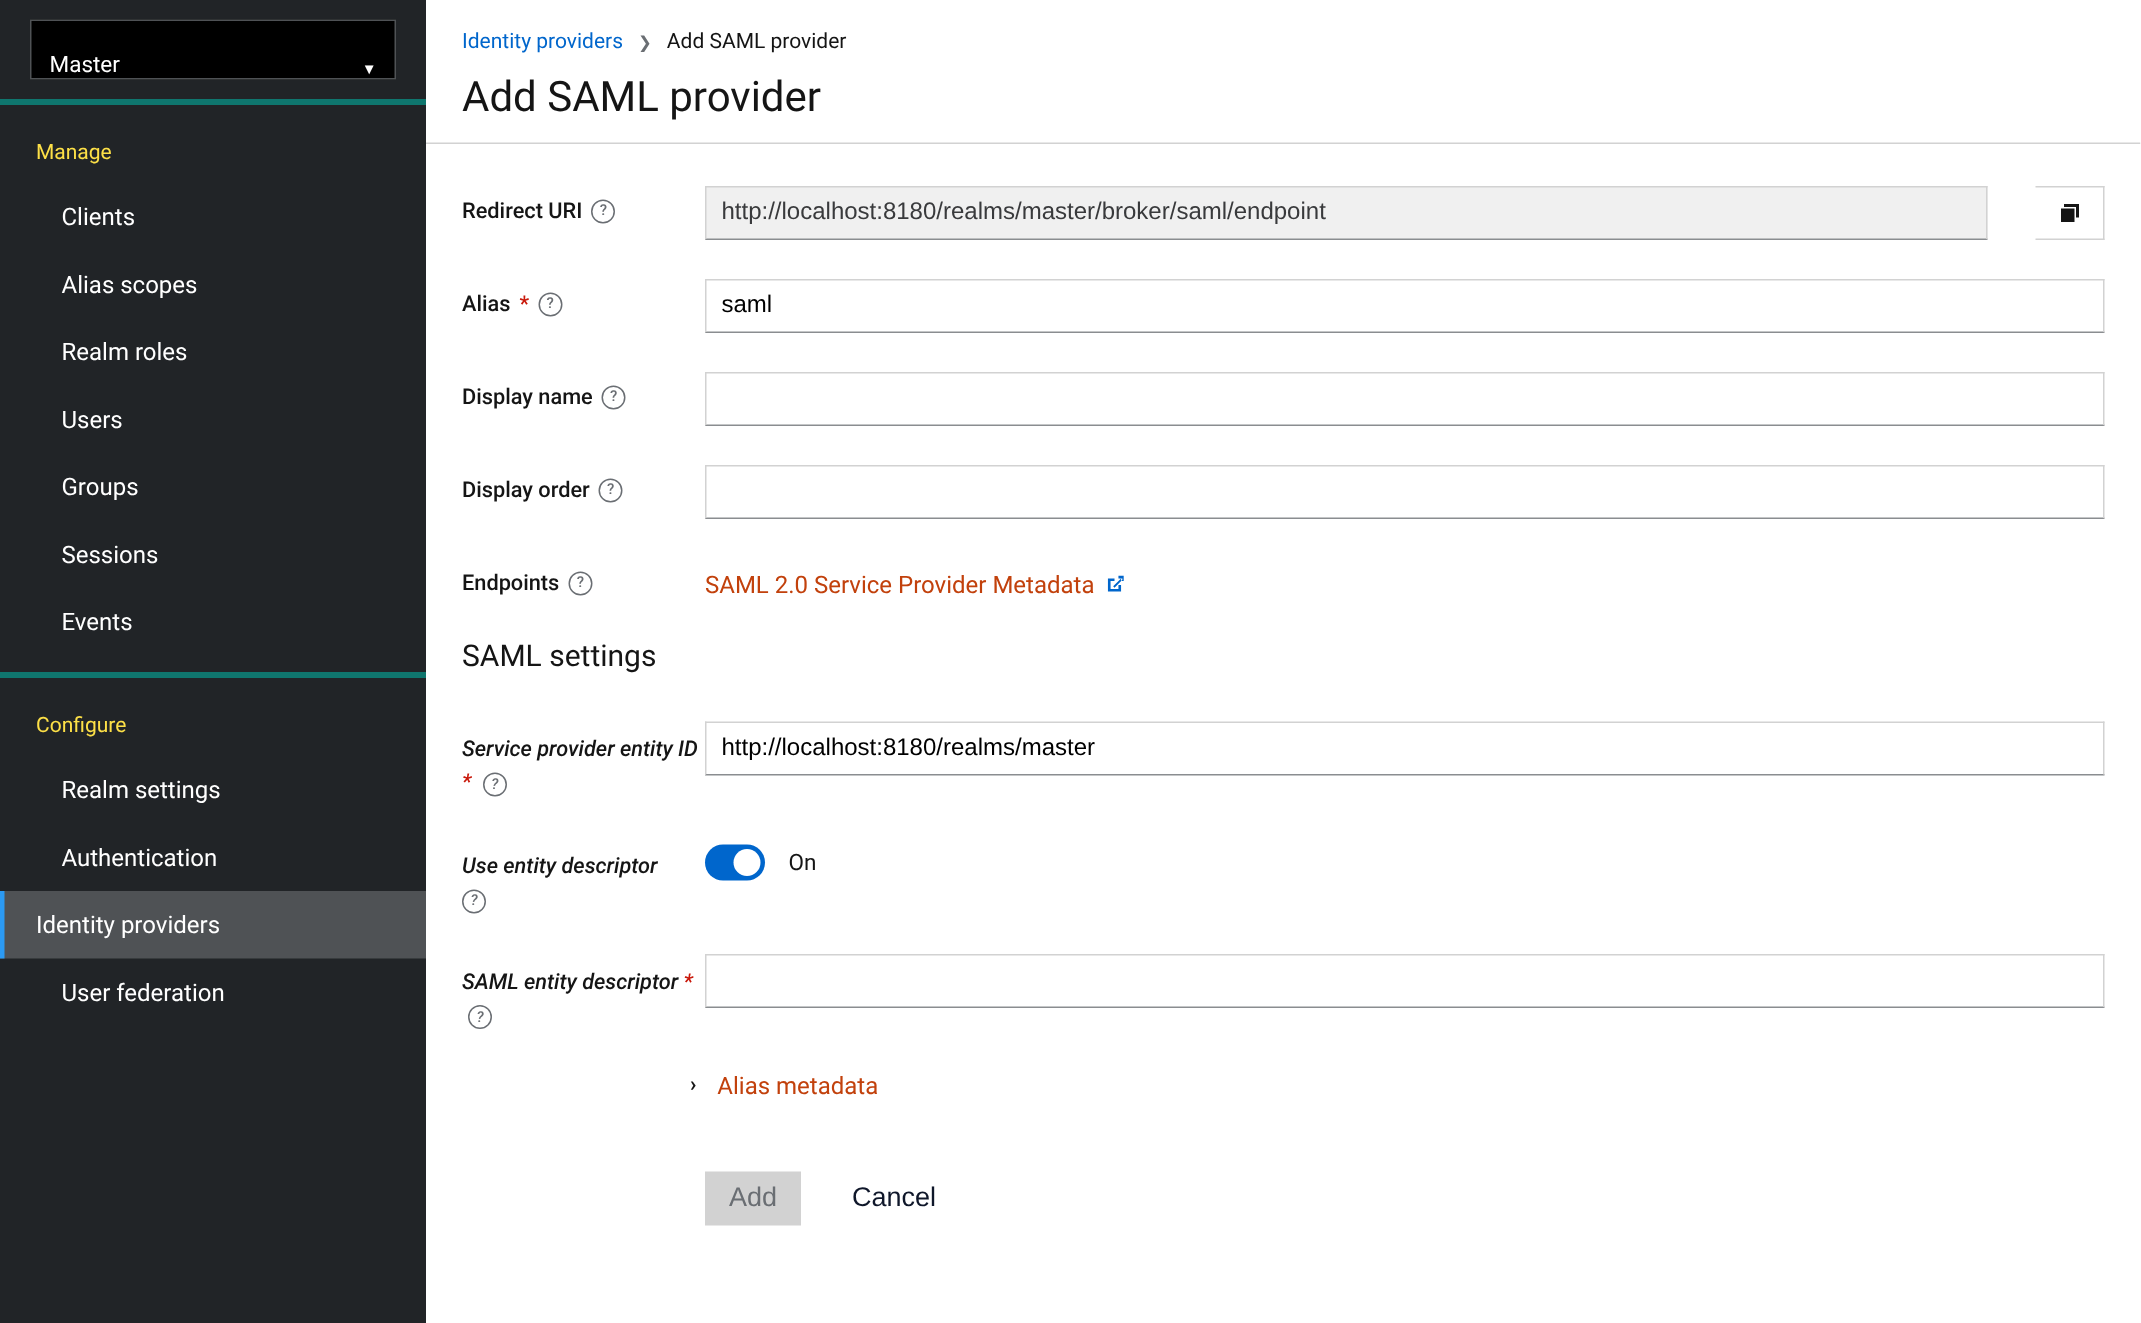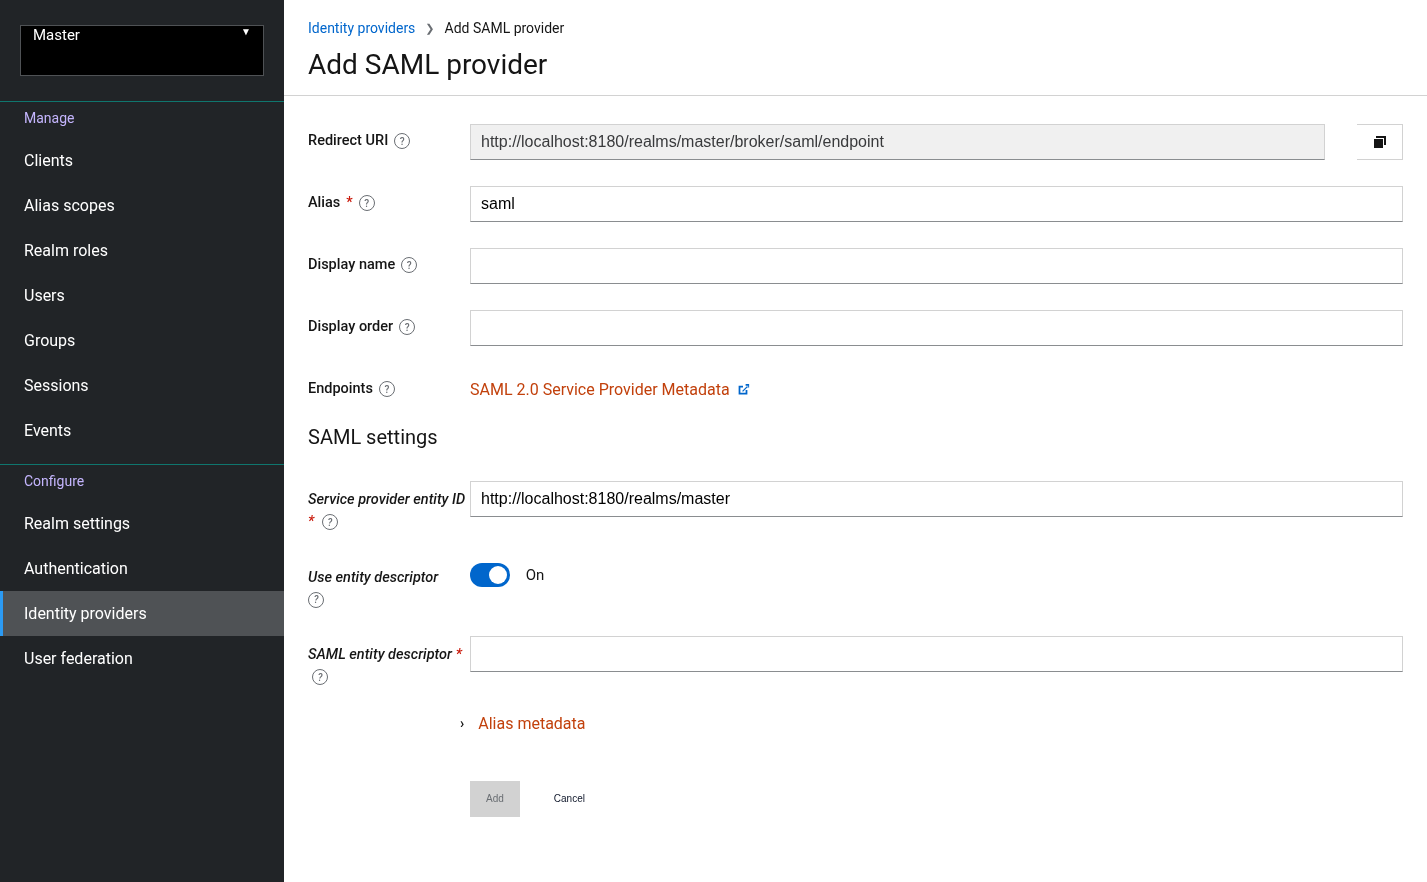--- a/index.html
+++ b/index.html
@@ -1,52 +1,52 @@
 <!DOCTYPE html>
 <html><head>
 <meta charset="utf-8">
 <style>
 * { box-sizing: border-box; margin: 0; padding: 0; }
 body { font-family: -apple-system, BlinkMacSystemFont, "Segoe UI", Roboto, "Helvetica Neue", Arial, sans-serif; font-size: 15px; color: #151515; background: #fff; }
 .app { display: flex; min-height: 100vh; }
 .sidebar { width: 284px; background: #212427; color: #fff; flex-shrink: 0; }
-.realm-select { margin: 25px 20px; background: #000; border: 1px solid #4f5255; height: 51px; display: flex; align-items: flex-start; justify-content: space-between; padding: 0 12px; cursor: pointer; }
+.realm-select { margin: 13px 20px; background: #000; border: 1px solid #4f5255; height: 40px; display: flex; align-items: flex-end; justify-content: space-between; padding: 0 12px; cursor: pointer; }
 .realm-select .caret { font-size: 10px; }
-.nav-section-title { color: #c4b5fd; font-size: 14px; padding: 8px 20px 12px 24px; border-top: 1px solid #0f766e; }
-.nav-item { display: block; padding: 13px 24px; color: #fff; font-size: 16px; cursor: pointer; }
+.nav-section-title { color: #fde047; font-size: 14px; padding: 24px 20px 12px 24px; border-top: 4px solid #0f766e; }
+.nav-item { display: block; padding: 13px 41px; color: #fff; font-size: 16px; cursor: pointer; }
 .nav-item.active { background: #4f5255; border-left: 3px solid #2b9af3; padding-left: 21px; }
 .nav-group-end { padding-bottom: 24px; }
 .main { flex: 1; padding: 20px 24px 40px 24px; max-width: 1143px; }
 .breadcrumb { display: flex; align-items: center; gap: 10px; font-size: 14px; margin-bottom: 12px; }
 .breadcrumb a { color: #0066cc; text-decoration: none; }
 .breadcrumb .sep { color: #6a6e73; font-size: 11px; }
 .breadcrumb .current { color: #151515; }
 h1 { font-size: 28px; font-weight: 400; margin-bottom: 14px; }
 .divider { border: none; border-top: 1px solid #d2d2d2; margin: 0 -24px 28px -24px; }
 .form-row { display: flex; align-items: flex-start; margin-bottom: 26px; }
-.form-label { width: 162px; flex-shrink: 0; font-size: 14.5px; font-weight: 500; display: flex; align-items: flex-end; gap: 6px; flex-wrap: wrap; padding-top: 8px; }
+.form-label { width: 162px; flex-shrink: 0; font-size: 14.5px; font-weight: 500; display: flex; align-items: center; gap: 6px; flex-wrap: wrap; padding-top: 8px; }
 .form-label.stack { align-items: flex-start; line-height: 1.5; font-style: italic; }
 .req { color: #c9190b; }
 .help-icon { display: inline-flex; width: 16px; height: 16px; border: 1px solid #6a6e73; border-radius: 50%; align-items: center; justify-content: center; font-size: 10px; color: #6a6e73; cursor: pointer; }
 .form-control { flex: 1; gap: 32px; }
 .input { width: 100%; height: 36px; border: 1px solid #d2d2d2; border-bottom: 1px solid #8a8d90; padding: 0 10px; font-size: 16px; background: #fff; }
 .input.readonly { background: #f0f0f0; color: #393a3c; }
 .copy-group { display: flex; }
 .copy-group .input { flex: 1; }
 .copy-btn { width: 46px; height: 36px; border: 1px solid #d2d2d2; border-left: none; background: #fff; display: flex; align-items: center; justify-content: center; cursor: pointer; }
 .link { color: #c2410c; text-decoration: none; font-size: 16px; display: inline-flex; align-items: center; gap: 6px; }
 .ext-icon { width: 14px; height: 14px; }
 h2.sub { font-size: 20px; font-weight: 400; margin: 12px 0 32px 0; }
 .switch { width: 40px; height: 24px; background: #0066cc; border-radius: 12px; position: relative; cursor: pointer; display: inline-block; vertical-align: middle; }
 .switch .knob { width: 18px; height: 18px; background: #fff; border-radius: 50%; position: absolute; top: 3px; right: 3px; }
 .switch-label { margin-left: 12px; font-size: 15px; vertical-align: middle; }
 .expand-row { margin-left: 152px; display: flex; align-items: center; gap: 14px; margin-bottom: 48px; }
 .expand-row .chev { font-size: 14px; font-weight: bold; }
 .actions { margin-left: 162px; display: flex; gap: 18px; align-items: center; }
-.btn { height: 36px; padding: 0 16px; font-size: 10px; border: none; cursor: pointer; }
+.btn { height: 36px; padding: 0 16px; font-size: 18px; border: none; cursor: pointer; }
 .btn.primary { background: #d2d2d2; color: #6a6e73; }
 .btn.link { background: none; color: #0f172a; }
 .switch-wrap { padding-top: 4px; }
 </style>
 </head>
 <body>
 
 <div class="app">
   <aside class="sidebar">
     <div class="realm-select">

